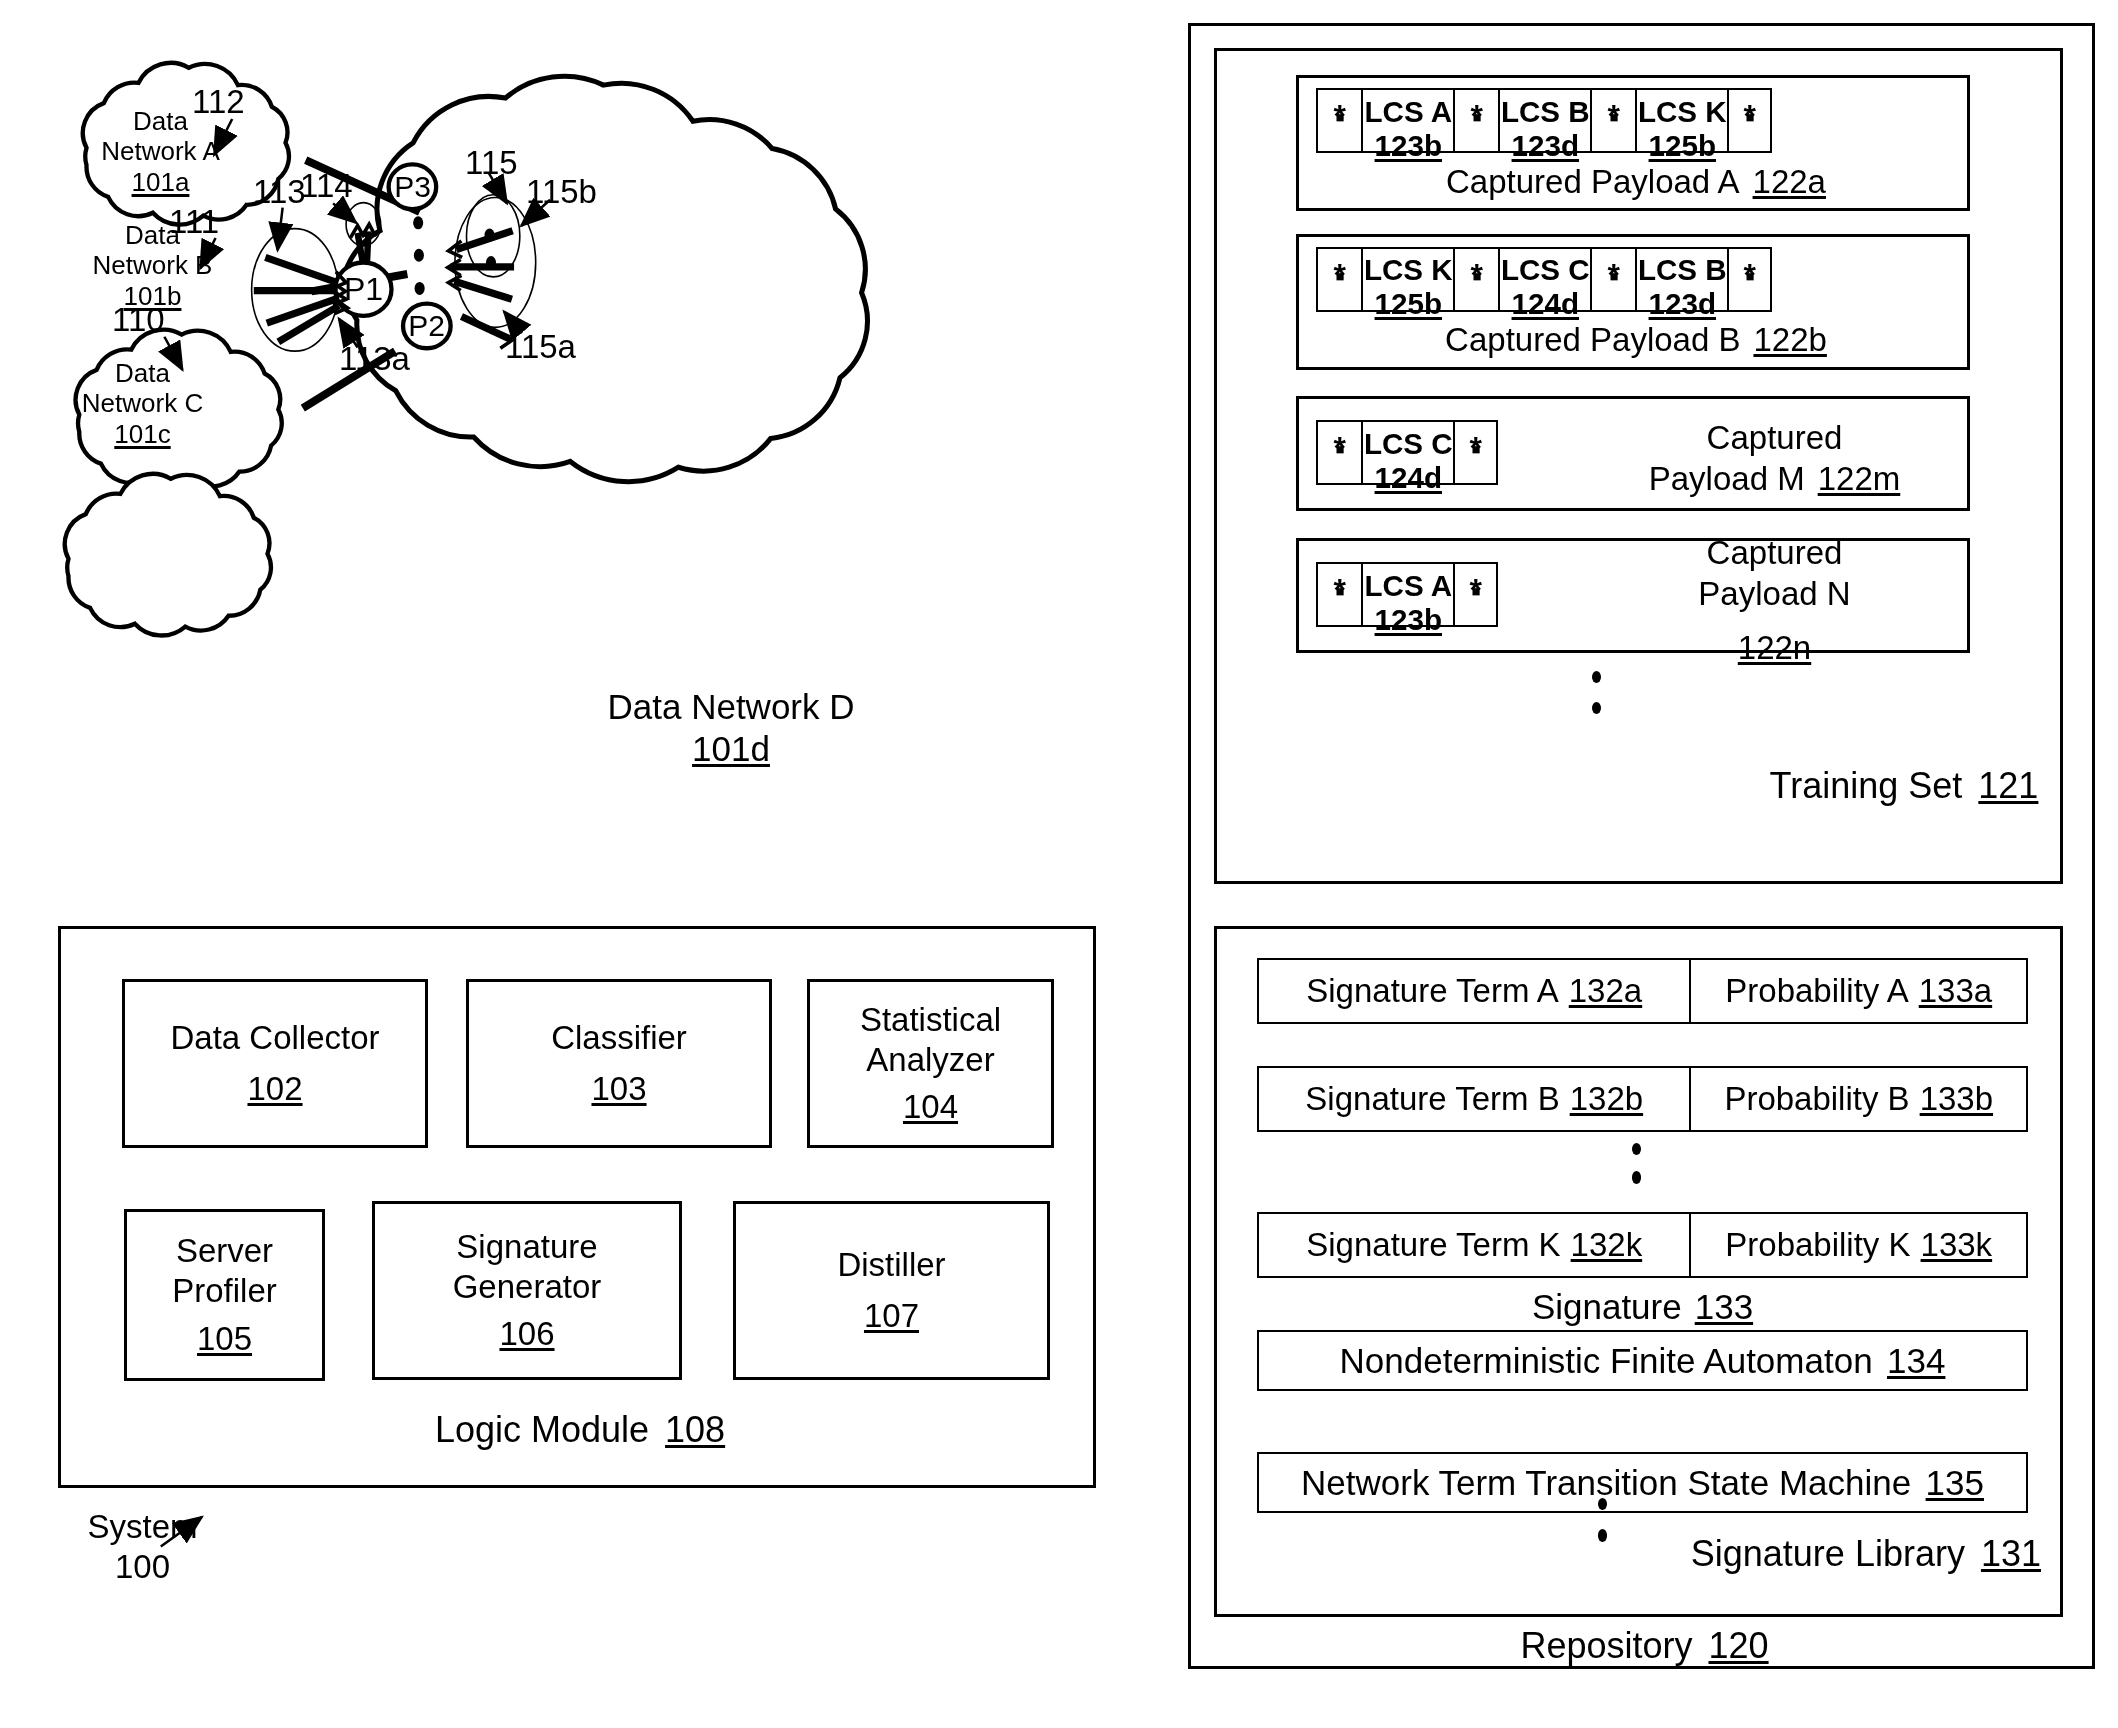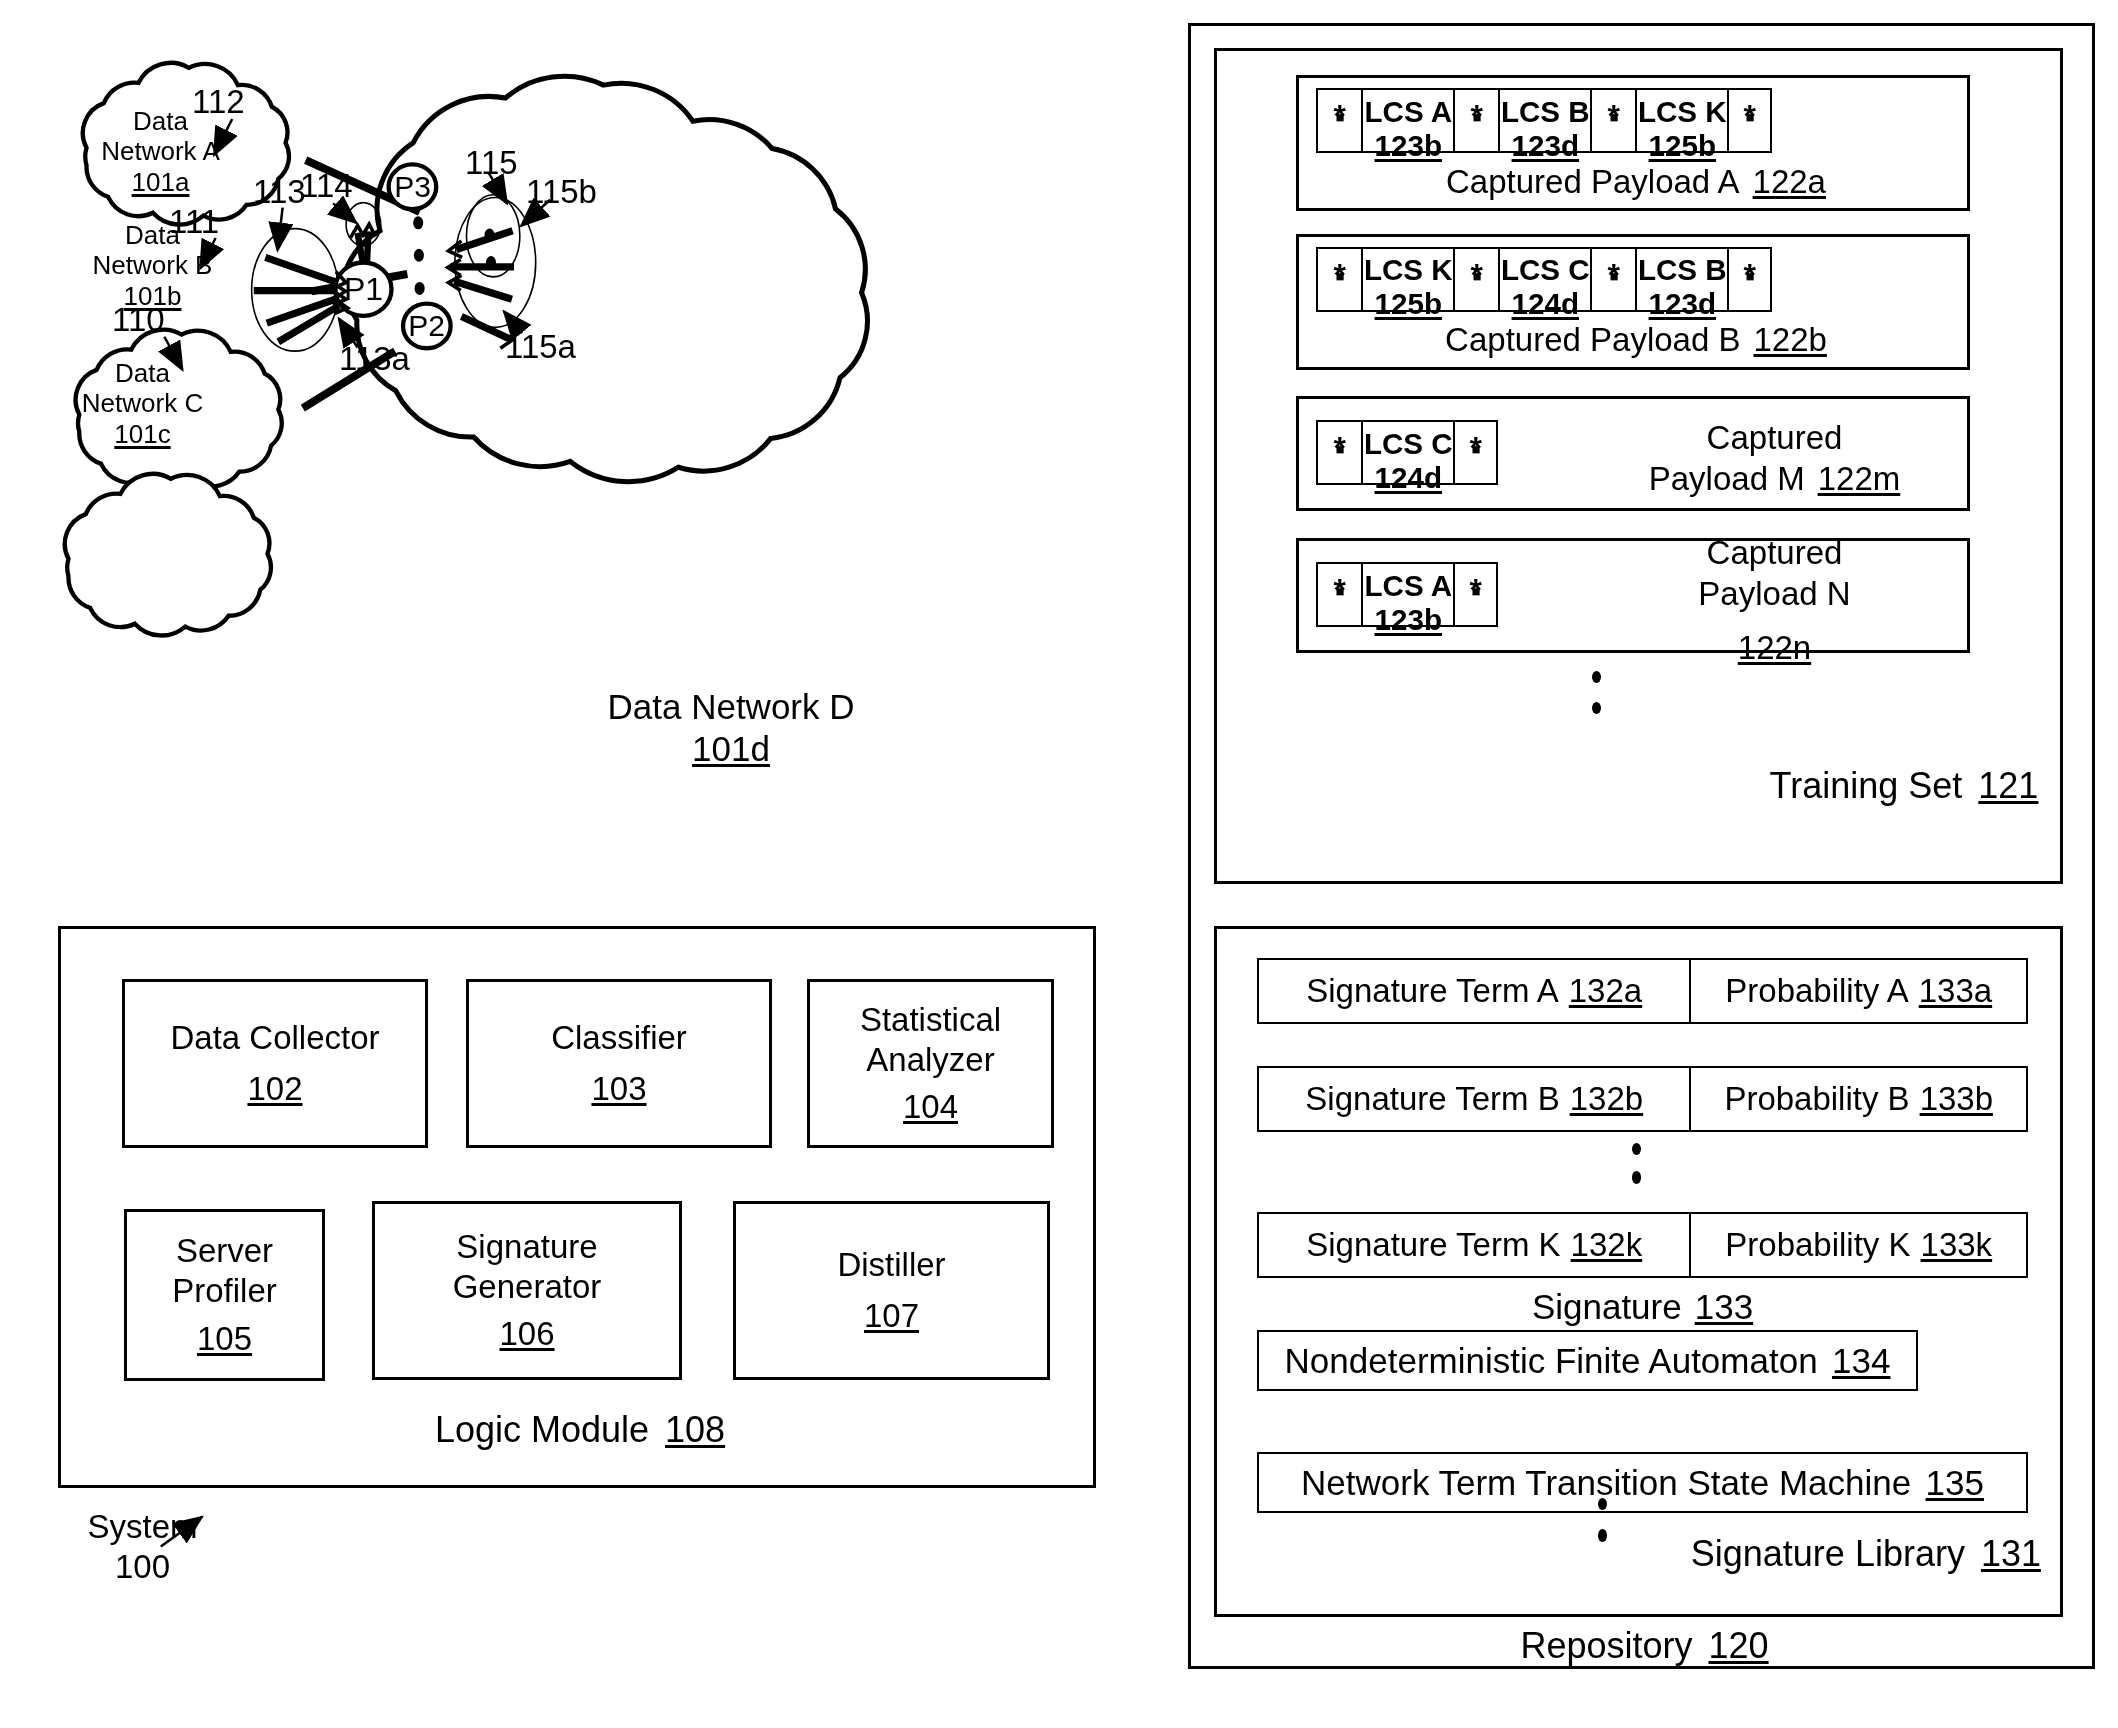--- a/index.html
+++ b/index.html
@@ -431,21 +431,21 @@
             <span>Probability K</span>
             <span class="u">133k</span>
           </div>
         </div>
 
         <div class="abs ctr" style="left:0;top:326px;width:771px;height:45px;font-size:35px;gap:13px;">
           <span>Signature</span>
           <span class="u">133</span>
         </div>
 
-        <div class="abs cell ctr" style="left:0;top:372px;width:661px;height:61px;border-right-width:2.9px;font-size:35px;gap:14.4px;">
+        <div class="abs cell ctr" style="left:0;top:372px;width:771px;height:61px;border-right-width:2.9px;font-size:35px;gap:14.4px;">
           <span>Nondeterministic Finite Automaton</span>
           <span class="u">134</span>
         </div>
 
         <div class="abs cell ctr" style="left:0;top:433px;width:771px;height:61px;border-right-width:2.9px;font-size:35px;gap:14.4px;">
           <span>Network Term Transition State Machine</span>
           <span class="u">135</span>
         </div>
       </div>
 

